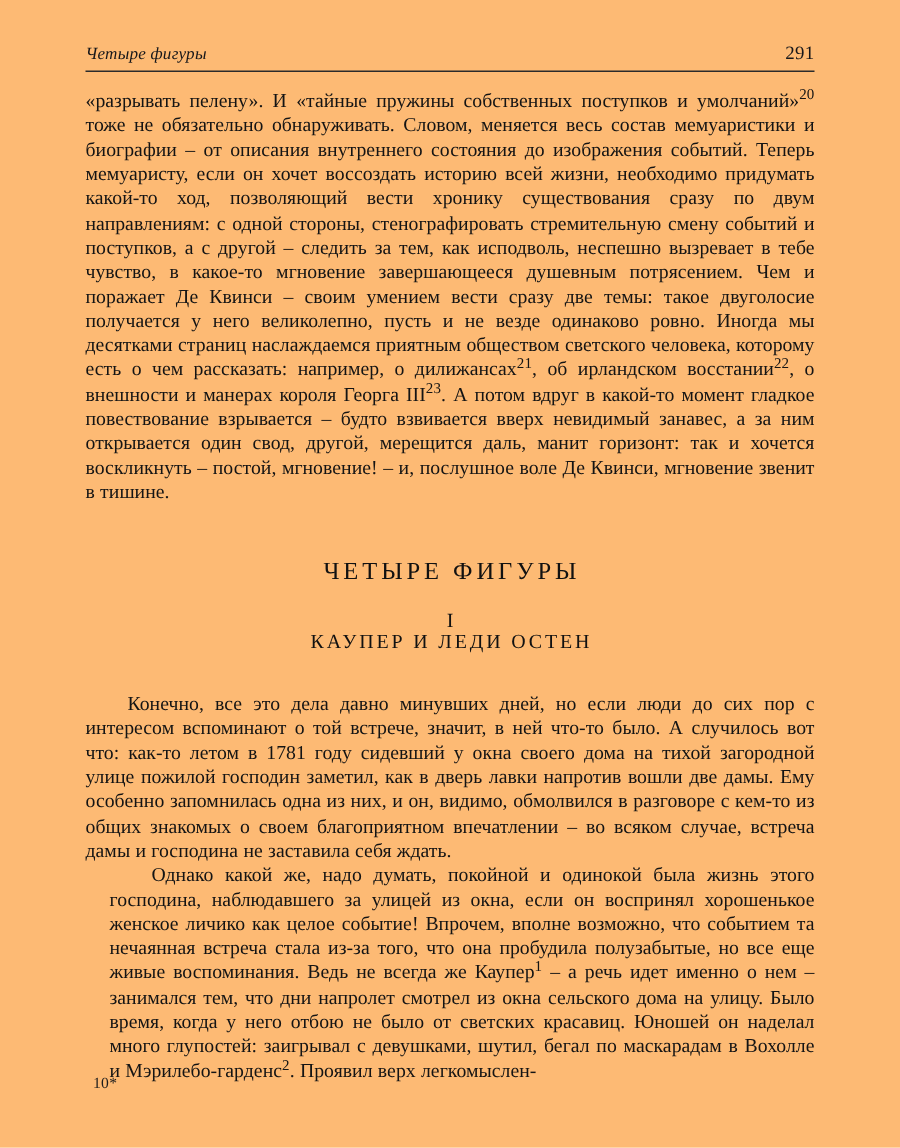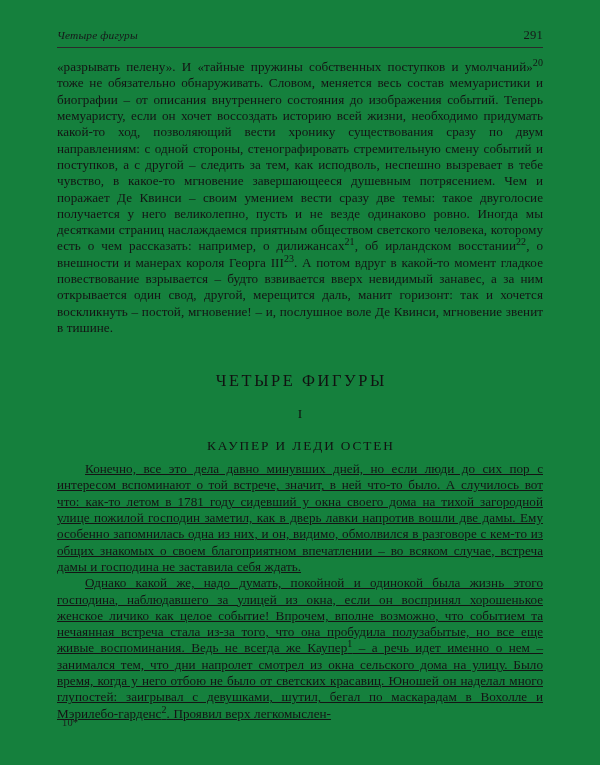--- a/index.html
+++ b/index.html
@@ -73,24 +73,24 @@
     text-align: justify;
     text-justify: inter-word;
     hyphens: manual;
     -webkit-hyphens: manual;
     letter-spacing: 0.03px;
     word-spacing: 0.2px;
     color: #141414;
   }
   p.para.indent {
     text-indent: 28px;
-    text-decoration: underline;
   }
   p.para + p.para {
     margin-top: 0;
+    margin-left: 16px;
   }
 
   sup.fn {
     font-size: 10px;
     line-height: 0;
     vertical-align: 0.48em;
     letter-spacing: 0.1px;
   }
 
   
@@ -119,21 +119,21 @@
     top: 405px;
     width: 486px;
     text-align: center;
     font-size: 13.4px;
     line-height: 17px;
     color: #111111;
   }
   .section-subtitle {
     position: absolute;
     left: 0;
-    top: 437px;
+    top: 419px;
     width: 486px;
     text-align: center;
     font-size: 13.3px;
     line-height: 17px;
     letter-spacing: 1.9px;
     text-indent: 1.9px;
     color: #111111;
     white-space: nowrap;
   }
 
@@ -153,21 +153,21 @@
     font-size: 10.4px;
     line-height: 13px;
     letter-spacing: 0.2px;
     color: #1c1c1c;
     text-align: center;
   }
 </style>
 </head>
 <body>
 
-<div class="page" style="background: #15803d;">
+<div class="page" style="background: #fdba74;">
 
   <div class="running-head">
     <span class="rh-title">Четыре фигуры</span>
     <span class="rh-folio">291</span>
   </div>
   <div class="head-rule" style="background: rgb(43, 43, 43);"></div>
 
   <div class="text-block">
     <p class="para">«разрывать пелену». И «тайные пружины собственных поступков и умолчаний»<sup class="fn">20</sup> тоже не обязательно обнаруживать. Словом, меняется весь состав мемуаристики и биографии – от описания внутреннего состояния до изображения событий. Теперь мемуаристу, если он хочет воссоздать историю всей жизни, необходимо придумать какой-то ход, позволяющий вести хронику существования сразу по двум направлениям: с одной стороны, стенографировать стремительную смену событий и поступков, а с другой – следить за тем, как исподволь, неспешно вызревает в тебе чувство, в какое-то мгновение завершающееся душевным потрясением. Чем и поражает Де Квинси – своим умением вести сразу две темы: такое двуголосие получается у него великолепно, пусть и не везде одинаково ровно. Иногда мы десятками страниц наслаждаемся приятным обществом светского человека, которому есть о чем рассказать: например, о дилижансах<sup class="fn">21</sup>, об ирландском восстании<sup class="fn">22</sup>, о внешности и манерах короля Георга III<sup class="fn">23</sup>. А потом вдруг в какой-то момент гладкое повествование взрывается – будто взвивается вверх невидимый занавес, а за ним открывается один свод, другой, мерещится даль, манит горизонт: так и хочется воскликнуть – постой, мгновение! – и, послушное воле Де Квинси, мгновение звенит в тишине.</p>
   </div>

